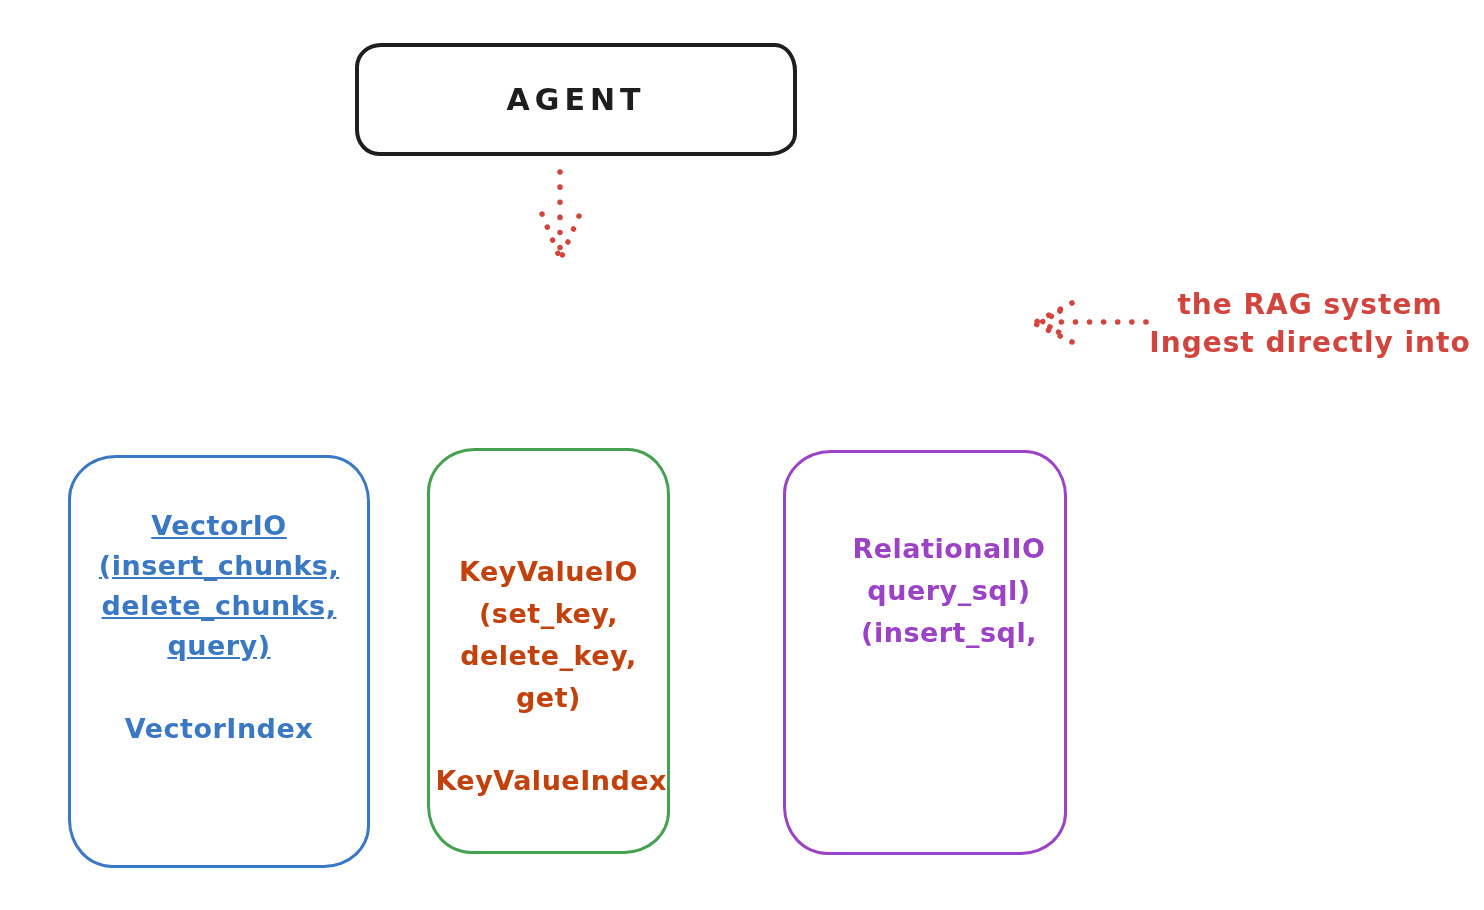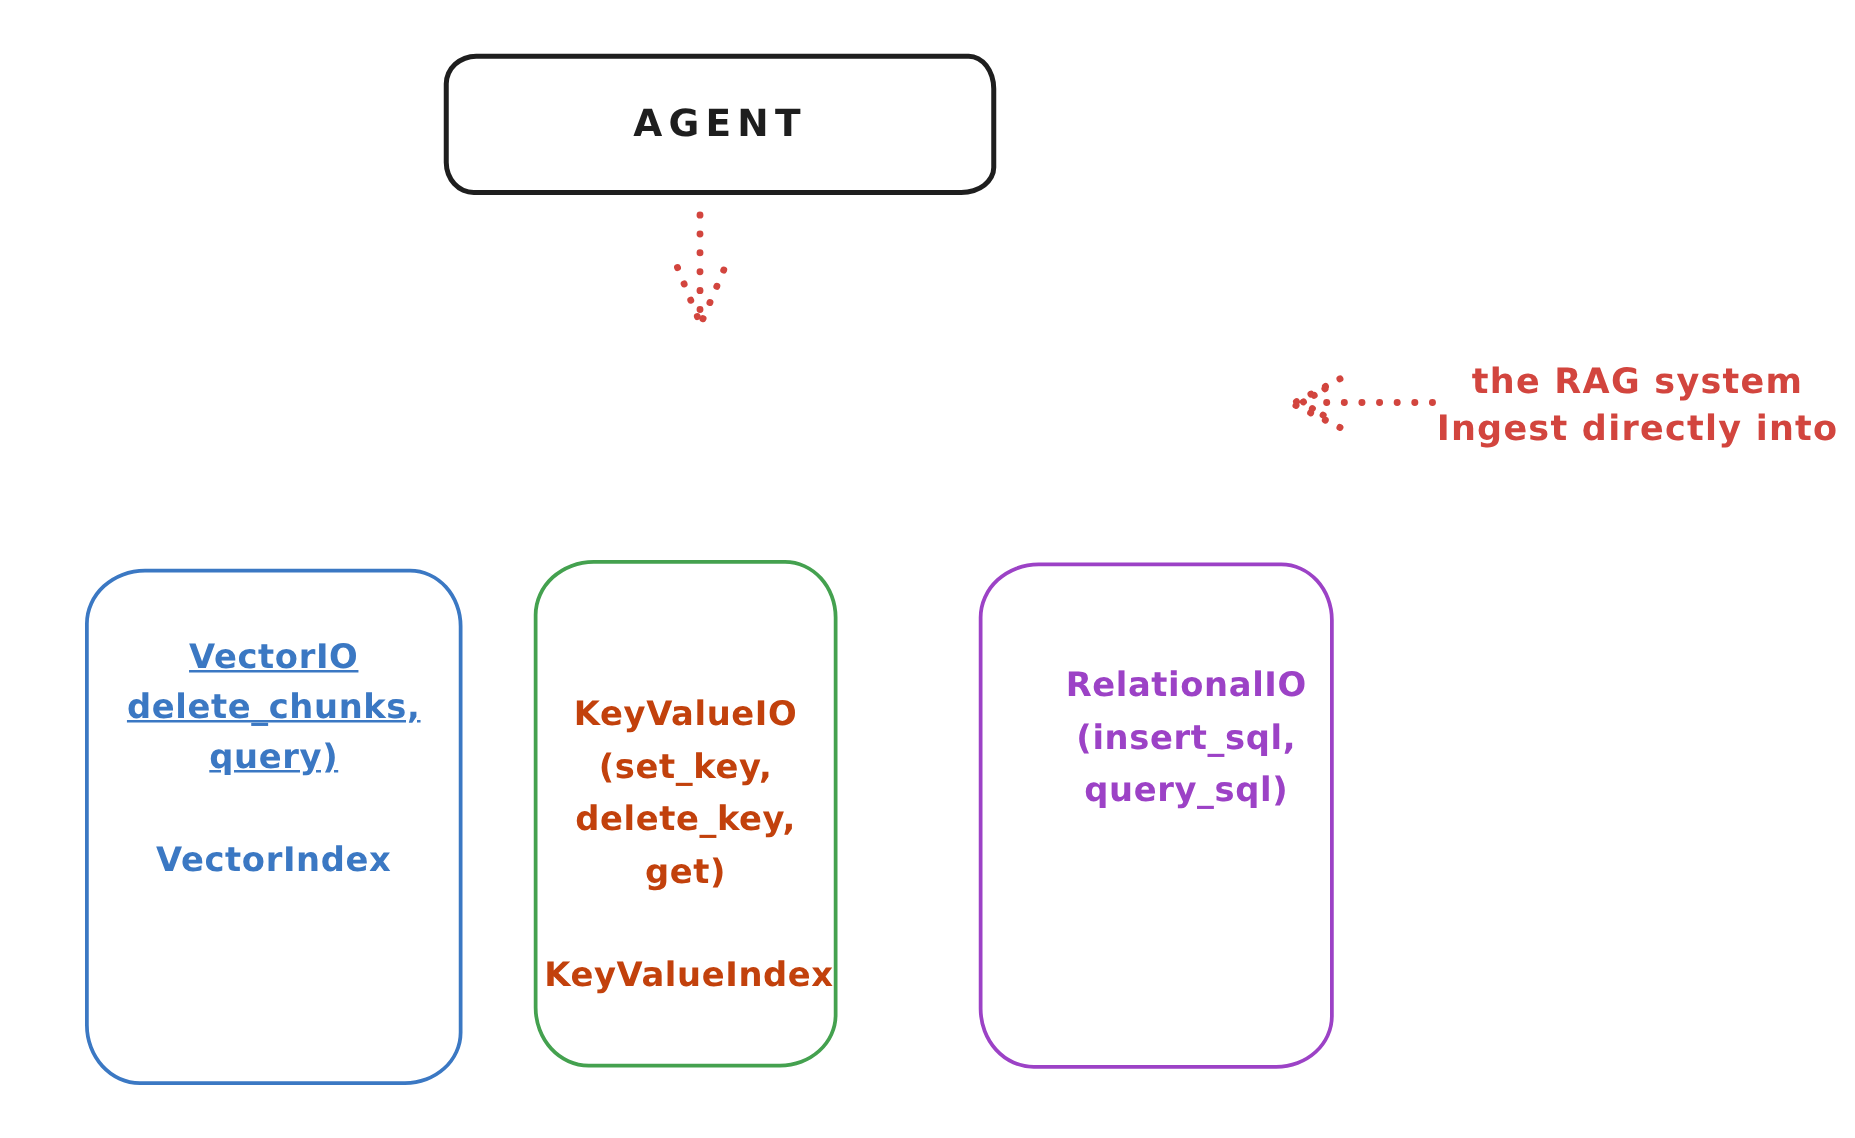--- a/index.html
+++ b/index.html
@@ -113,36 +113,37 @@
 
 
   <div id="annotation" style="color: rgb(210, 69, 62);">
     <div>the RAG system</div>
     <div>Ingest directly into</div>
   </div>
 
   <div id="backend-vector" class="backend-box" style="left: 68px; top: 455px; width: 302px; height: 413px; color: rgb(59, 120, 195); border-color: rgb(59, 120, 195);">
     <div class="backend-text">
         <div>VectorIO</div>
+        <div>(insert_chunks,</div>
         <div>delete_chunks,</div>
         <div>query)</div>
       </div>
     <div class="index-label">VectorIndex</div>
   </div>
 
   <div id="backend-keyvalue" class="backend-box" style="left: 427px; top: 448px; width: 243px; height: 406px; color: #c2410c; border-color: rgb(68, 161, 79);">
     <div class="backend-text">
         <div>KeyValueIO</div>
         <div>(set_key,</div>
         <div>delete_key, get)</div>
       </div>
     <div class="index-label">KeyValueIndex</div>
   </div>
 
   <div id="backend-relational" class="backend-box" style="left: 783px; top: 450px; width: 284px; height: 405px; color: rgb(156, 66, 198); border-color: rgb(156, 66, 198);">
     <div class="backend-text">
         <div>RelationalIO</div>
+        <div>query_sql)</div>
         <div>(insert_sql,</div>
-        <div>query_sql)</div>
       </div>
   </div>
 
 </div>
 
 </body></html>

